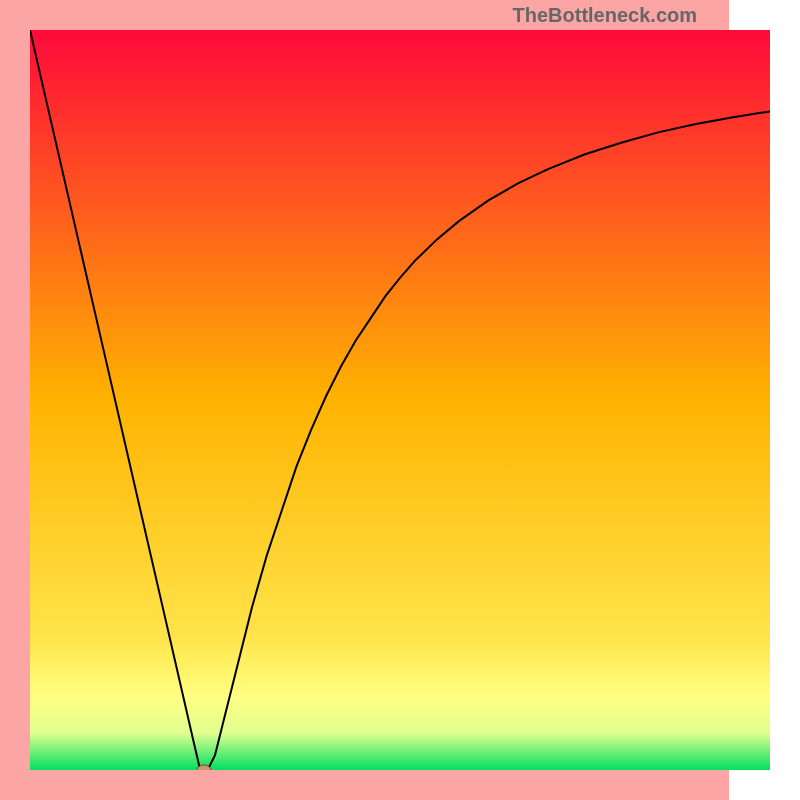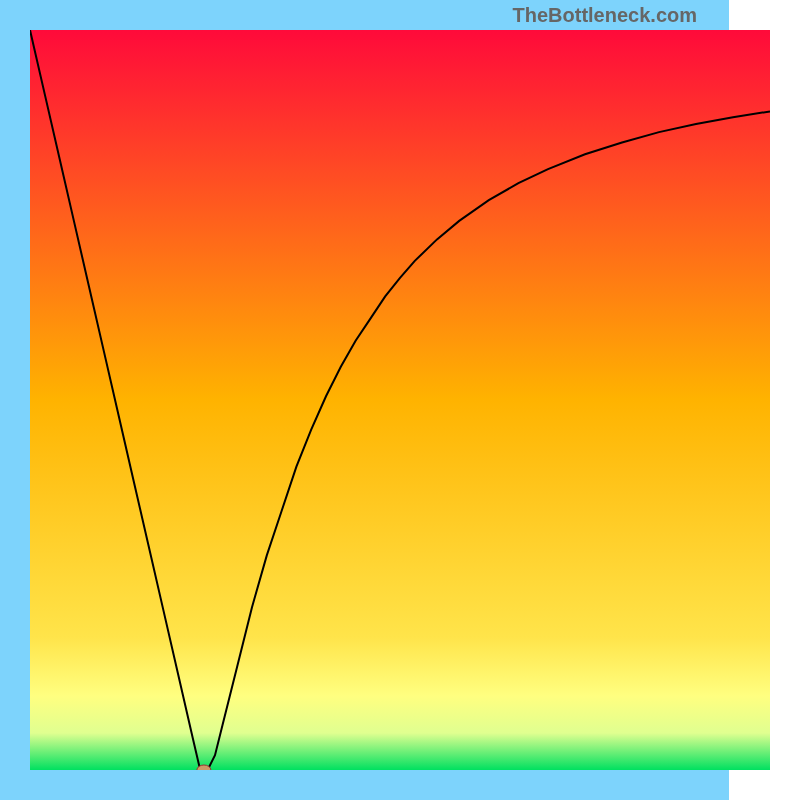--- a/index.html
+++ b/index.html
@@ -1,16 +1,16 @@
 <!DOCTYPE html>
 <html><head>
 <meta charset="utf-8">
 <style>
 body { margin: 0; padding: 0; }
-.chart-container { width: 729px; height: 800px; position: relative; background: #7dd3fc; }
+.chart-container { width: 729px; height: 800px; position: relative; background: #fca5a5; }
 .plot-area { position: absolute; left: 30px; top: 30px; width: 740px; height: 740px; }
 .watermark { position: absolute; top: 4px; right: 32px; color: #666; font-family: Arial, sans-serif; font-size: 20px; font-weight: bold; }
 .curve { fill: none; stroke: #000; stroke-width: 2; }
 .marker { fill: #c96; stroke: #933; stroke-width: 1; }
 </style>
 </head>
 <body>
 
 <div class="chart-container">
   <div class="watermark">TheBottleneck.com</div>

